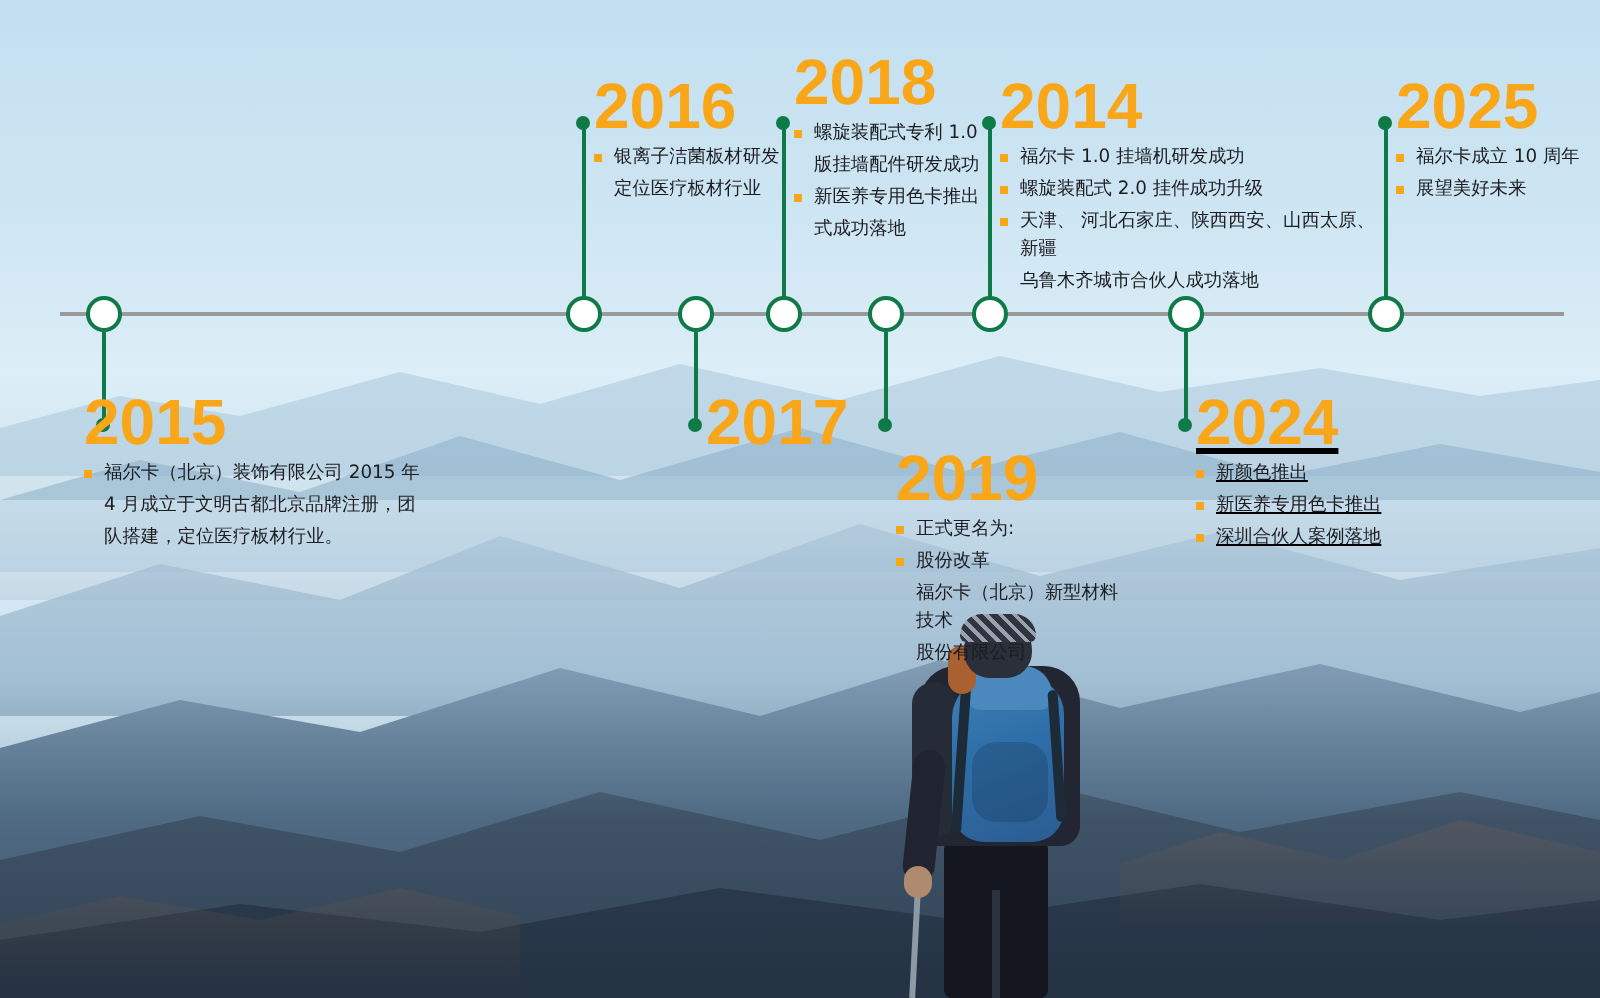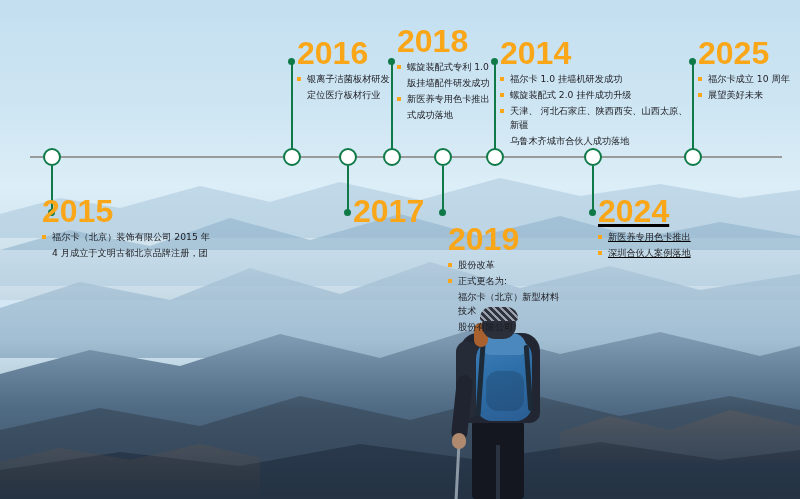--- a/index.html
+++ b/index.html
@@ -118,20 +118,21 @@
   <div class="axis"></div>
 
   <div class="node" style="left:43px;"></div>
   <div class="stem" style="left:51px;top:166px;height:46px;"></div>
   <div class="stemdot" style="left:48px;top:209px;"></div>
   <div class="block" style="left:42px;top:196px;width:180px;">
     <div class="year">2015</div>
     <ul class="bullets">
       <li>福尔卡（北京）装饰有限公司 2015 年</li>
       <li class="noBullet">4 月成立于文明古都北京品牌注册，团</li>
+      <li class="noBullet">队搭建，定位医疗板材行业。</li>
     </ul>
   </div>
 
   <div class="node" style="left:283px;"></div>
   <div class="stem" style="left:291px;top:62px;height:88px;"></div>
   <div class="stemdot" style="left:288px;top:58px;"></div>
   <div class="block" style="left:297px;top:38px;width:96px;">
     <div class="year">2016</div>
     <ul class="bullets">
       <li>银离子洁菌板材研发</li>
@@ -158,22 +159,22 @@
       <li class="noBullet">式成功落地</li>
     </ul>
   </div>
 
   <div class="node" style="left:434px;"></div>
   <div class="stem" style="left:442px;top:166px;height:46px;"></div>
   <div class="stemdot" style="left:439px;top:209px;"></div>
   <div class="block" style="left:448px;top:196px;width:120px;margin-top:28px;">
     <div class="year">2019</div>
     <ul class="bullets">
+      <li>正式更名为:</li>
       <li>股份改革</li>
-      <li>正式更名为:</li>
       <li class="noBullet">福尔卡（北京）新型材料技术</li>
       <li class="noBullet">股份有限公司</li>
     </ul>
   </div>
 
   <div class="node" style="left:486px;"></div>
   <div class="stem" style="left:494px;top:62px;height:88px;"></div>
   <div class="stemdot" style="left:491px;top:58px;"></div>
   <div class="block" style="left:500px;top:38px;width:190px;">
     <div class="year">2014</div>
@@ -184,20 +185,21 @@
       <li class="noBullet">乌鲁木齐城市合伙人成功落地</li>
     </ul>
   </div>
 
   <div class="node" style="left:584px;"></div>
   <div class="stem" style="left:592px;top:166px;height:46px;"></div>
   <div class="stemdot" style="left:589px;top:209px;"></div>
   <div class="block" style="left:598px;top:196px;width:130px;text-decoration:underline;">
     <div class="year">2024</div>
     <ul class="bullets">
+      <li>新颜色推出</li>
       <li>新医养专用色卡推出</li>
       <li>深圳合伙人案例落地</li>
     </ul>
   </div>
 
   <div class="node" style="left:684px;"></div>
   <div class="stem" style="left:692px;top:62px;height:88px;"></div>
   <div class="stemdot" style="left:689px;top:58px;"></div>
   <div class="block" style="left:698px;top:38px;width:110px;">
     <div class="year">2025</div>

